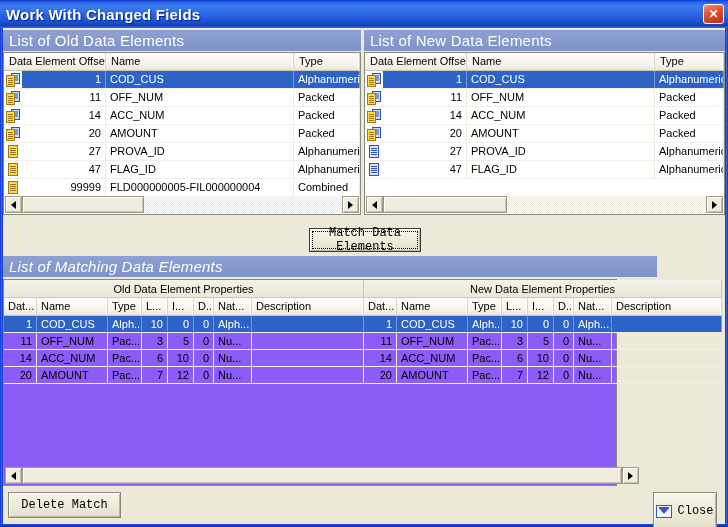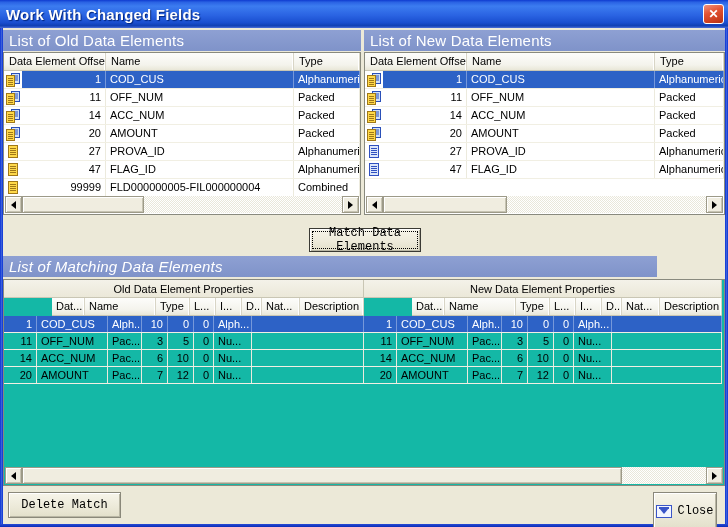--- a/index.html
+++ b/index.html
@@ -50,28 +50,28 @@
     background-image:linear-gradient(45deg,#fff 25%,transparent 25%,transparent 75%,#fff 75%),linear-gradient(45deg,#fff 25%,transparent 25%,transparent 75%,#fff 75%);
     background-size:2px 2px; background-position:0 0,1px 1px; }
   .sbtn { width:17px; height:17px; flex:0 0 auto; background:#f0ede0;
     border:1px solid #9d9a88; box-shadow:inset 1px 1px 0 #fff, inset -1px -1px 0 #c6c3b2;
     display:flex; align-items:center; justify-content:center; }
   .thumb { height:17px; flex:0 0 auto; background:#f0ede0; border:1px solid #9d9a88;
     box-shadow:inset 1px 1px 0 #fff, inset -1px -1px 0 #c6c3b2; }
   .tri-l { width:0; height:0; border:4px solid transparent; border-right:5px solid #000; margin-left:-4px; }
   .tri-r { width:0; height:0; border:4px solid transparent; border-left:5px solid #000; margin-right:-4px; }
   
-  .mtable { position:absolute; left:3px; top:279px; width:722px; height:207px; background:#14b8a6; border:1px solid #898a7e; }
+  .mtable { position:absolute; left:3px; top:279px; width:614px; height:207px; background:#8b5cf6; border:1px solid #898a7e; }
   .mhalves { display:flex; }
   .mhalf { width:360px; flex:0 0 auto; }
   .mhalf:last-child { width:358px; }
   .ghead { height:18px; background:linear-gradient(180deg,#f4f2e9,#ebe8d9); border-bottom:1px solid #c9c6b4;
     border-right:1px solid #c9c6b4; text-align:center; padding-top:3px; }
   .mcols { display:grid; grid-template-columns:33px 71px 34px 26px 26px 20px 38px 1fr; height:18px;
-    background:linear-gradient(180deg,#fdfdfb 0%,#f4f3ec 70%,#e9e7d8 100%); border-bottom:1px solid #c9c6b4;margin-left:48px; }
+    background:linear-gradient(180deg,#fdfdfb 0%,#f4f3ec 70%,#e9e7d8 100%); border-bottom:1px solid #c9c6b4; }
   .mcols > div { padding:2px 0 0 4px; border-right:1px solid #d8d5c6; box-shadow:inset -1px 0 0 #fff; overflow:hidden; white-space:nowrap; }
   .mrow { display:grid; grid-template-columns:33px 71px 34px 26px 26px 20px 38px 1fr; height:17px; border-bottom:1px solid #f1efe3; }
   .mrow > div { padding:2px 3px 0 4px; border-right:1px solid #eceadd; overflow:hidden; white-space:nowrap; }
   .mrow .num { text-align:right; padding-right:4px; }
   .mrow.sel > div { background:#2d62c6; color:#fff; border-right-color:rgba(255,255,255,.35); }
   
   .pushbtn {
     position:absolute; background:linear-gradient(180deg,#f7f5ea,#ece9d8 60%,#e2dfca);
     border:1px solid #8a887a; box-shadow:inset 1px 1px 0 #fff, inset -1px -1px 0 #b9b6a4;
     font-size:12px; text-align:center; cursor:pointer; font-family:Liberation Mono, monospace;

